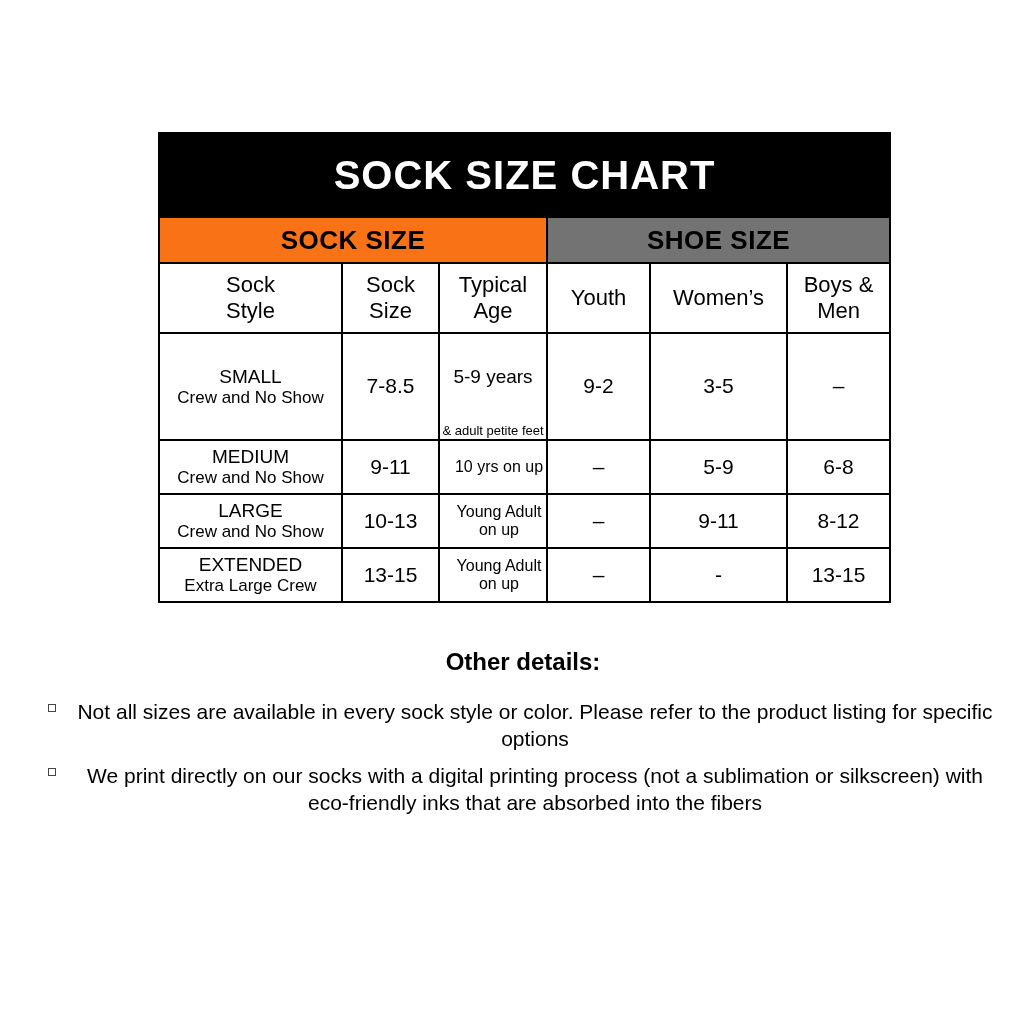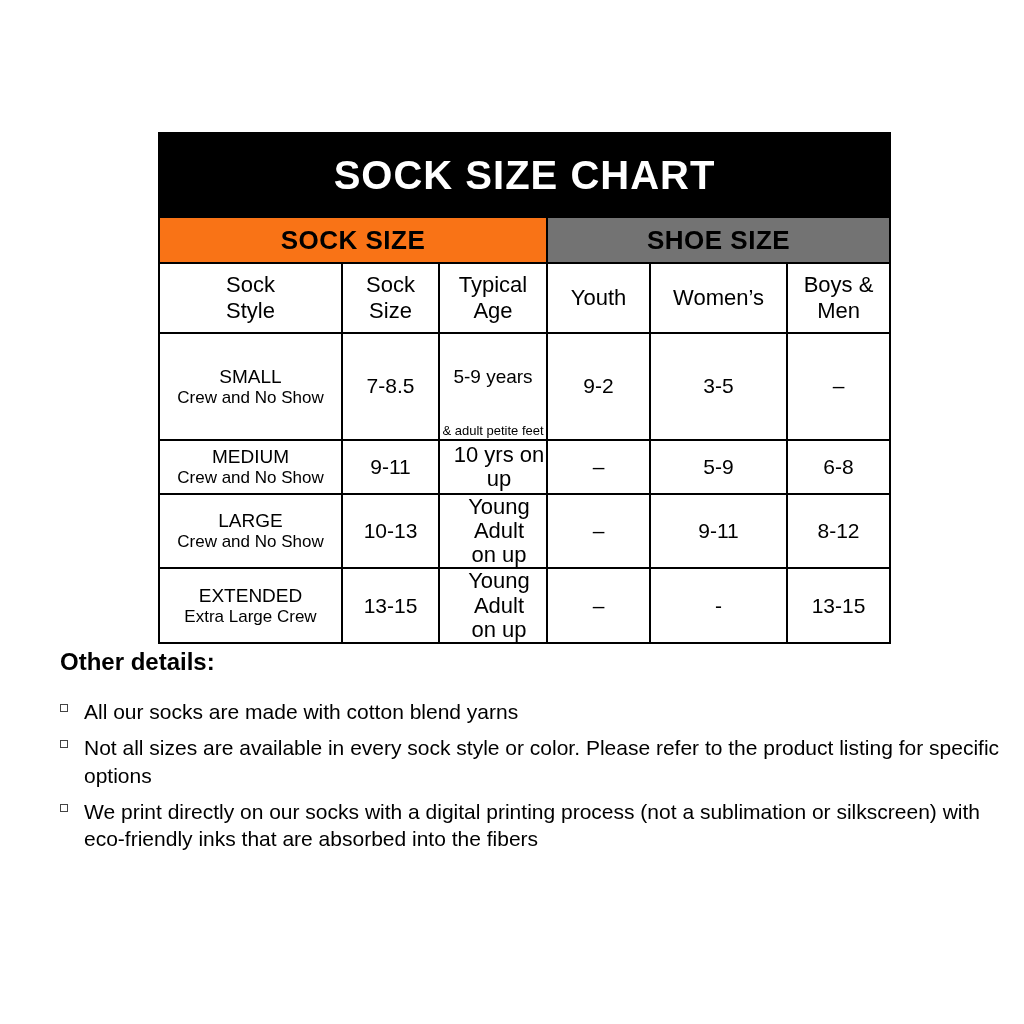--- a/index.html
+++ b/index.html
@@ -80,37 +80,38 @@
   .style-main {
     display: block;
     font-size: 19px;
   }
   .style-sub {
     display: block;
     font-size: 17px;
   }
   .age-main { display: block; font-size: 19px; margin-top: 32px; }
   .age-sub  { display: block; font-size: 13px; margin-top: 36px; }
-  .age-two  { display: block; font-size: 22px; line-height: 1.1; margin-left: 12px; }
+  .age-two  { display: block; font-size: 16px; line-height: 1.1; margin-left: 12px; }
   .num { font-size: 21px; }
 
   
   col.c-style { width: 183px; }
   col.c-size  { width: 97px; }
   col.c-age   { width: 108px; }
   col.c-youth { width: 103px; }
   col.c-women { width: 137px; }
   col.c-boys  { width: 103px; }
 
   
   #details {
     position: absolute;
-    left: 60px;
+    left: 48px;
     top: 648px;
     width: 950px;
+    text-align: center;
   }
   #details h2 {
     font-size: 24px;
     font-weight: bold;
     margin: 0 0 22px 0;
   }
   ul.detail-list {
     list-style: none;
     margin: 0;
     padding: 0;
@@ -238,21 +239,20 @@
       </tr>
     </tbody>
   </table>
 </div>
 
 <div id="details">
   <h2>Other details:</h2>
   <ul class="detail-list">
     <li>
       <span class="bullet"></span>
-      <span>All our socks are made with cotton blend yarns</span>
     </li>
     <li>
       <span class="bullet"></span>
       <span>Not all sizes are available in every sock style or color.  Please refer to the product listing for specific options</span>
     </li>
     <li>
       <span class="bullet"></span>
       <span>We print directly on our socks with a digital printing process (not a sublimation or silkscreen) with eco-friendly inks that are absorbed into the fibers</span>
     </li>
   </ul>

